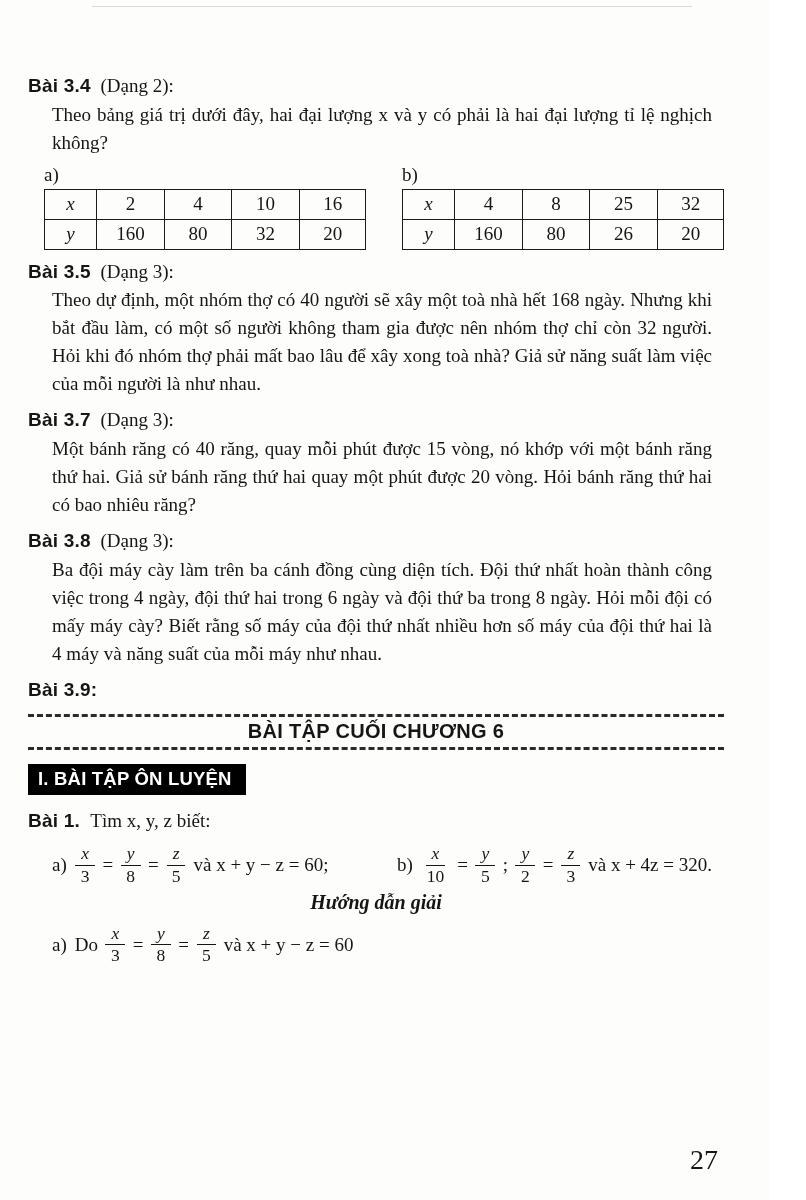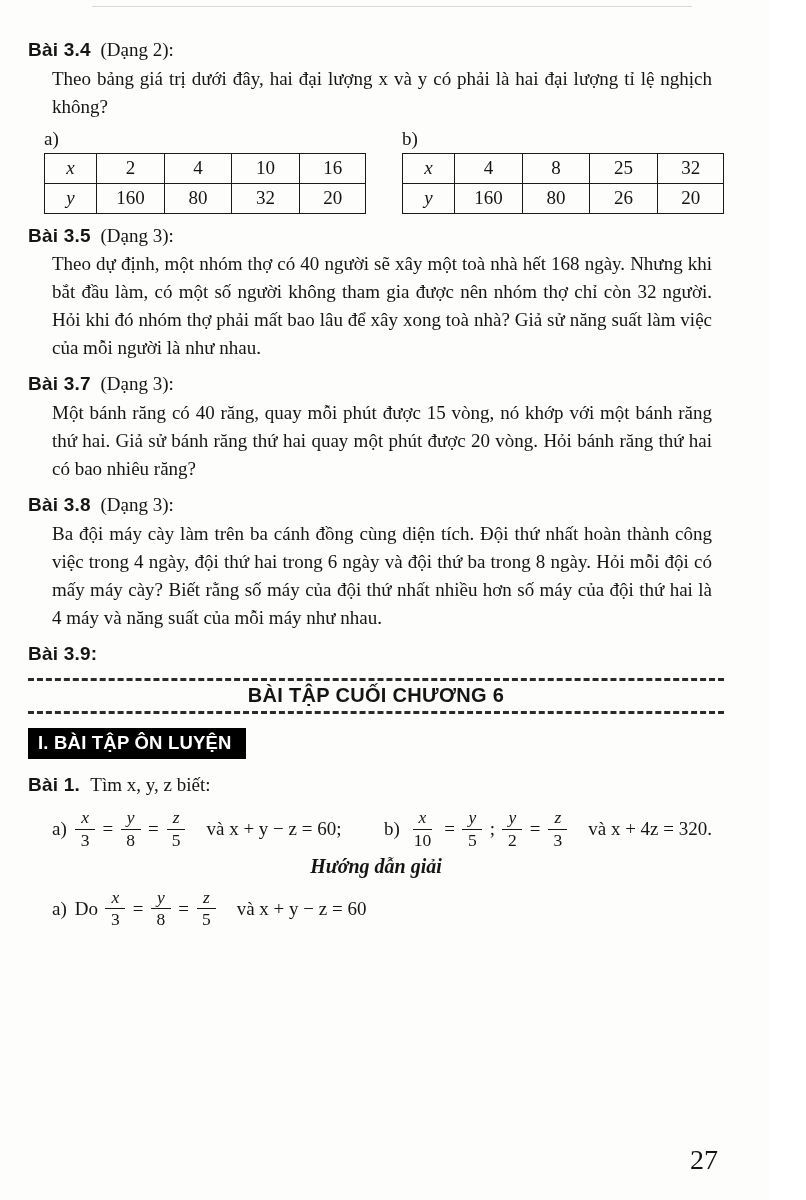--- a/index.html
+++ b/index.html
@@ -3,21 +3,21 @@
 <meta charset="utf-8">
 <style>
   * { margin:0; padding:0; box-sizing:border-box; }
   html, body { background:#ffffff; }
   .page {
     position:relative;
     width:770px; height:1200px;
     background:#fdfdfb;
     font-family:"Liberation Serif", serif;
     color:#151515;
-    padding:28px 46px 0 28px;
+    padding:64px 46px 0 28px;
     overflow:hidden;
   }
   .scan-line-top {
     position:absolute; top:6px; left:92px; width:600px; height:1px;
     background:#d9d9d9;
   }
   
   .prob-head { margin-top:9px; font-size:19px; line-height:1.35; }
   .prob-num {
     font-family:"Liberation Sans", sans-serif;
@@ -67,21 +67,21 @@
   }
   .math-part { display:inline-flex; align-items:center; gap:7px; font-size:19px; }
   .part-label { margin-right:1px; }
   .op { font-size:19px; }
   .frac {
     display:inline-flex; flex-direction:column; align-items:center;
     font-size:17.5px; line-height:1.12;
   }
   .frac .num { padding:0 6px 1px; border-bottom:1.5px solid #151515; font-style:italic; }
   .frac .den { padding:1px 6px 0; }
-  .math-tail { font-size:19px;margin-left:13px; }
+  .math-tail { font-size:19px; }
   
   .solution-header {
     margin-top:4px; text-align:center;
     font-size:20px; font-weight:bold; font-style:italic;
   }
   .solution-line {
     display:inline-flex; align-items:center; gap:7px;
     margin:10px 0 0 24px; font-size:19px;
   }
   .page-number {

